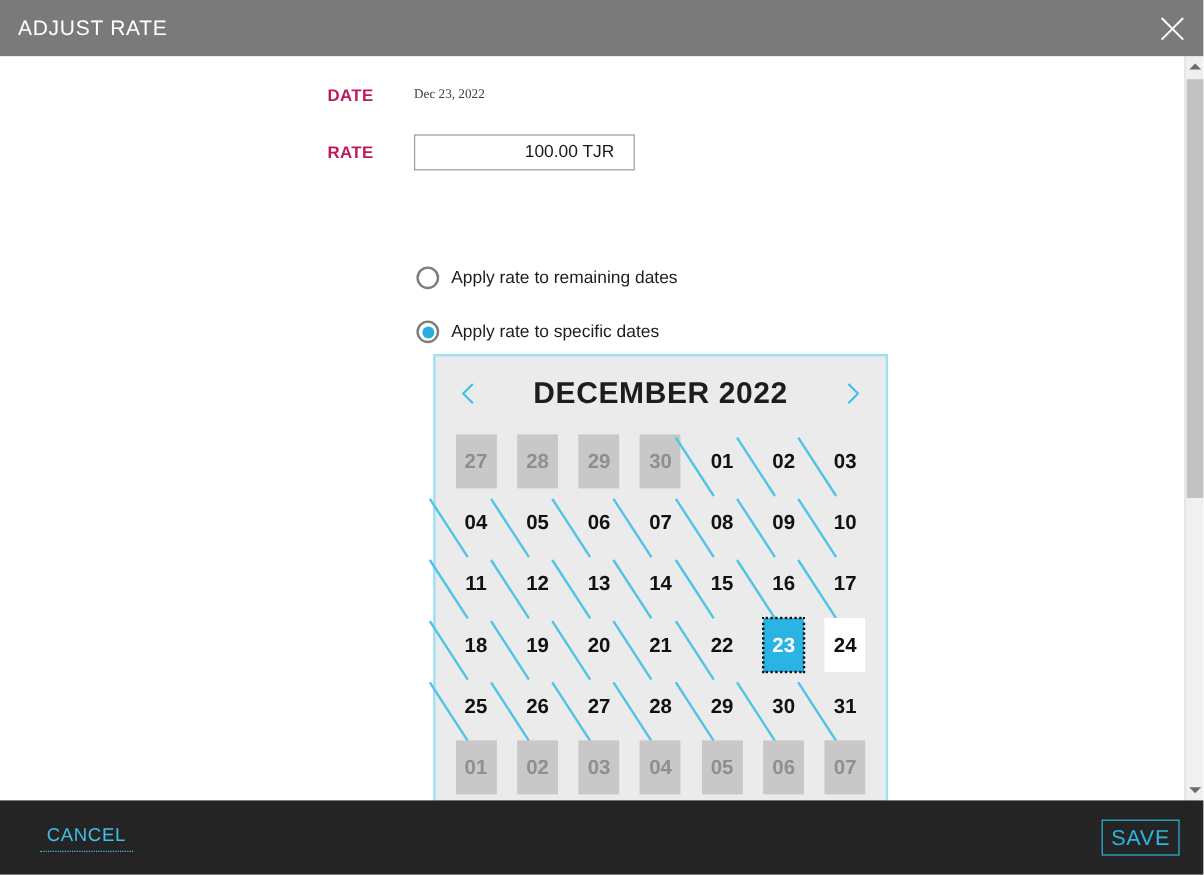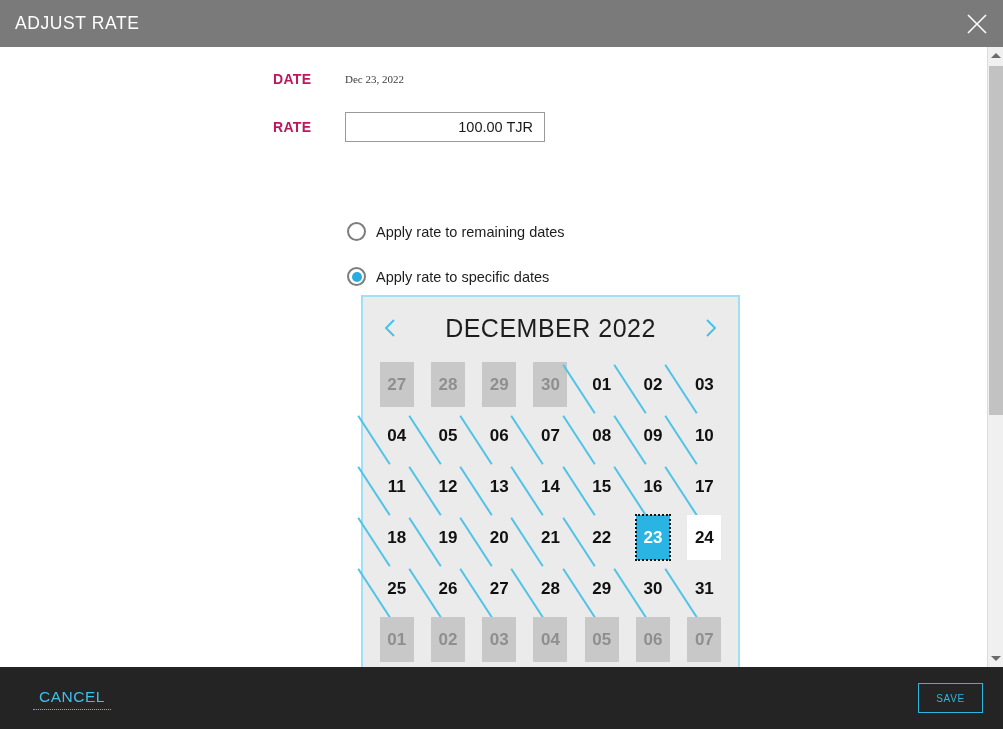--- a/index.html
+++ b/index.html
@@ -74,29 +74,29 @@
     letter-spacing: 0.3px;
     width: 72px;
     flex: none;
   }
   .field-value {
     font-size: 11px;
     color: #404040;
     font-family: Liberation Serif, serif;
   }
   .rate-input {
-    width: 200px;
+    width: 184px;
     height: 30px;
     border: 1px solid #9a9a9a;
     background: #ffffff;
     font-family: "Liberation Sans", sans-serif;
     font-size: 14.5px;
     color: #1a1a1a;
     text-align: right;
-    padding: 0 11px;
+    padding: 0 16px;
     box-sizing: border-box;
     outline: none;
   }
 
   
   .radio-row {
     position: absolute;
     left: 347px;
     display: flex;
     align-items: center;
@@ -156,21 +156,21 @@
     height: 30px;
     display: flex;
     align-items: center;
     justify-content: center;
     cursor: pointer;
   }
   .cal-month {
     font-size: 25px;
     color: #1d1d1d;
     letter-spacing: 0.5px;
-    font-weight: 400;
+    font-weight: 700;
     white-space: nowrap;
   }
 
   .cal-weekdays {
     display: grid;
     grid-template-columns: repeat(7, 1fr);
     padding: 0 8px;
     box-sizing: border-box;
   }
   .cal-weekdays div {
@@ -309,21 +309,21 @@
     font-family: "Liberation Sans", sans-serif;
   }
   .save-btn {
     position: absolute;
     right: 20px;
     width: 65px;
     height: 30px;
     background: transparent;
     border: 1.5px solid #2EB6E0;
     color: #2EB6E0;
-    font-size: 10px;
+    font-size: 18px;
     letter-spacing: 0.6px;
     font-family: "Liberation Sans", sans-serif;
     cursor: pointer;
   }
 </style>
 </head>
 <body>
 
 <div class="modal-header">
   <div class="modal-title">ADJUST RATE</div>

